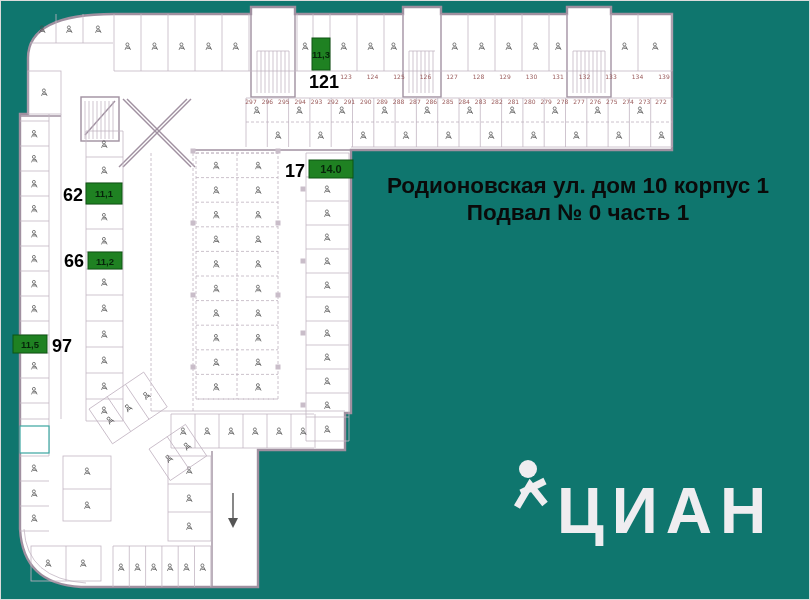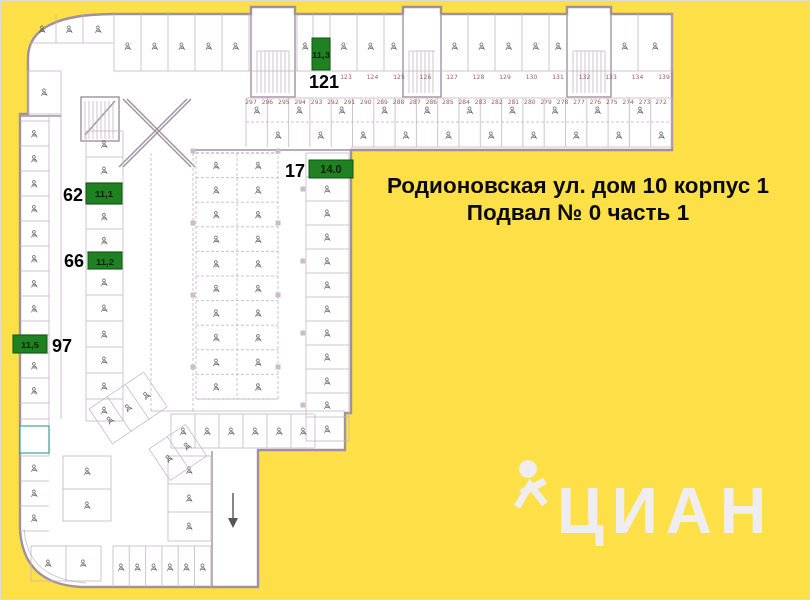--- a/index.html
+++ b/index.html
@@ -1,16 +1,16 @@
 <!DOCTYPE html>
 <html><head>
 <meta charset="utf-8">
 <style>
   html,body{margin:0;padding:0;background:#ffffff;}
-  .stage{position:relative;width:810px;height:600px;background:#fde047;border:1px solid #dcdcdc;box-sizing:border-box;overflow:hidden;font-family:"Liberation Sans",sans-serif;}
+  .stage{position:relative;width:810px;height:600px;background:#0f766e;border:1px solid #dcdcdc;box-sizing:border-box;overflow:hidden;font-family:"Liberation Sans",sans-serif;}
   svg{display:block;}
   .title{font:bold 22.5px "Liberation Sans",sans-serif;fill:#0a0a0a;text-anchor:middle;}
   .biglabel{font:bold 18px "Liberation Sans",sans-serif;fill:#000;}
   .hlval{font:bold 9.5px "Liberation Sans",sans-serif;fill:#06240a;text-anchor:middle;}
   .hlval2{font:bold 11px "Liberation Sans",sans-serif;fill:#06240a;text-anchor:middle;}
   .wm{font:bold 64px "Liberation Sans",sans-serif;fill:#efedf0;letter-spacing:8px;}
 </style>
 </head>
 <body>
 

